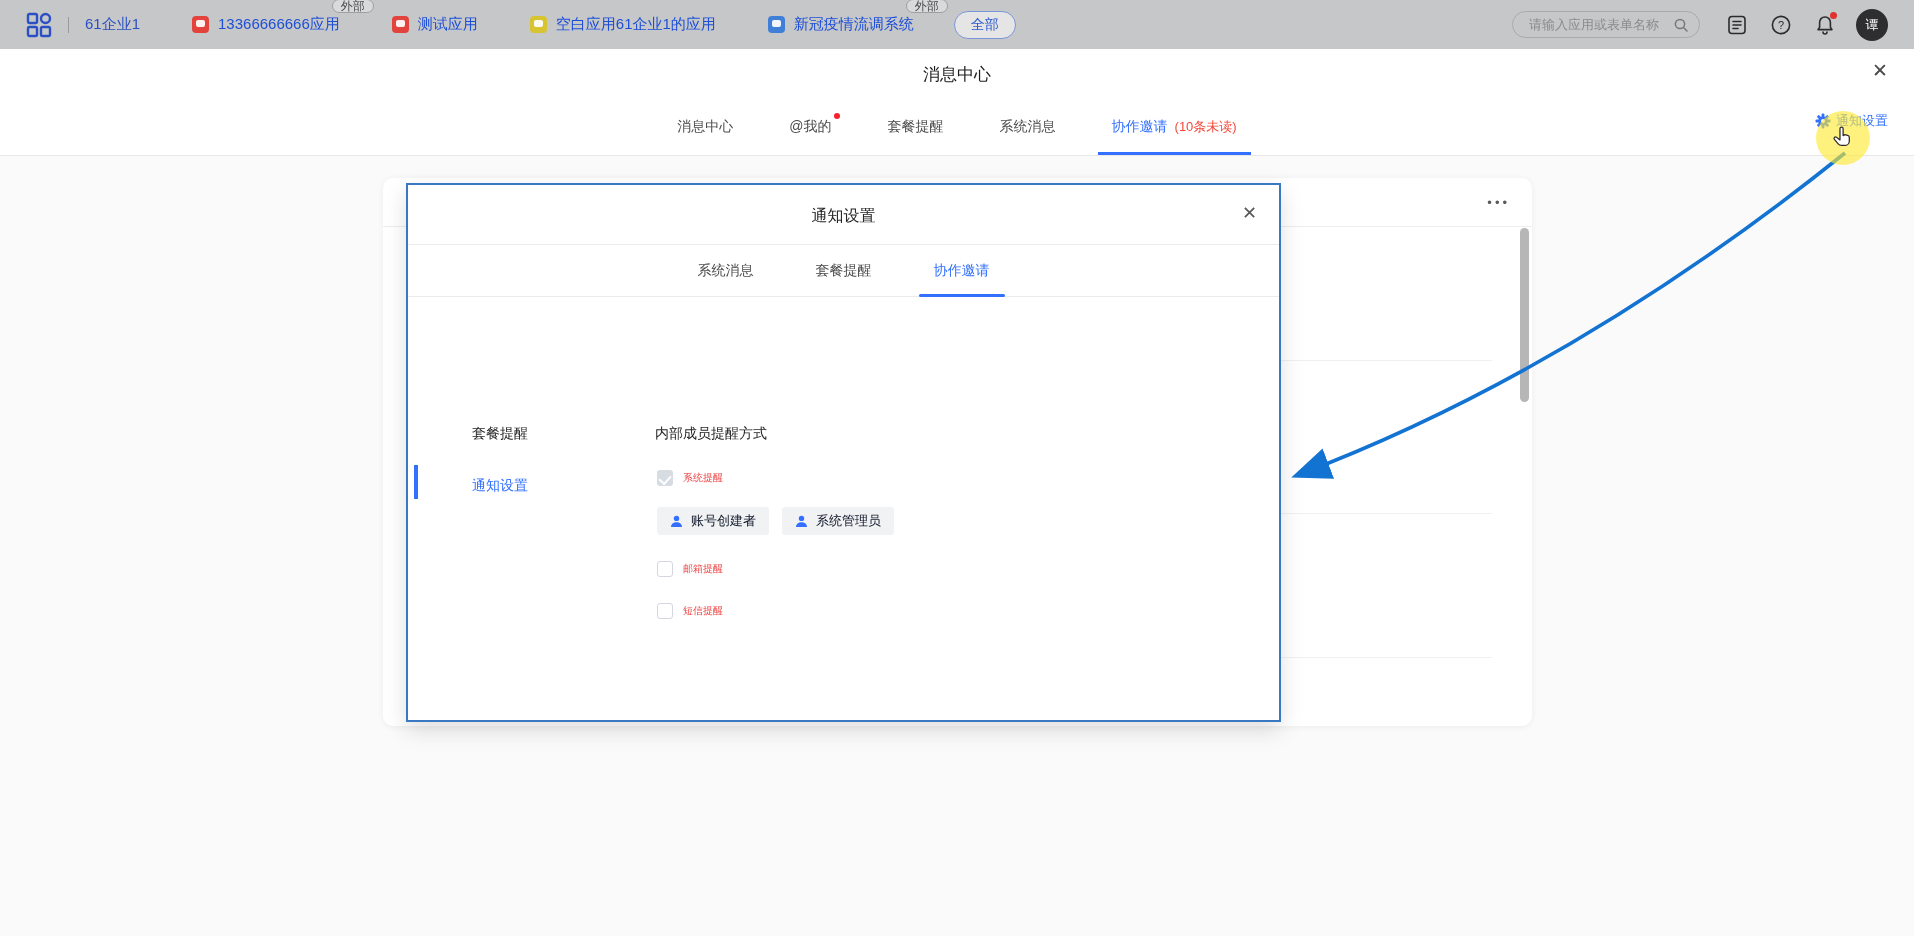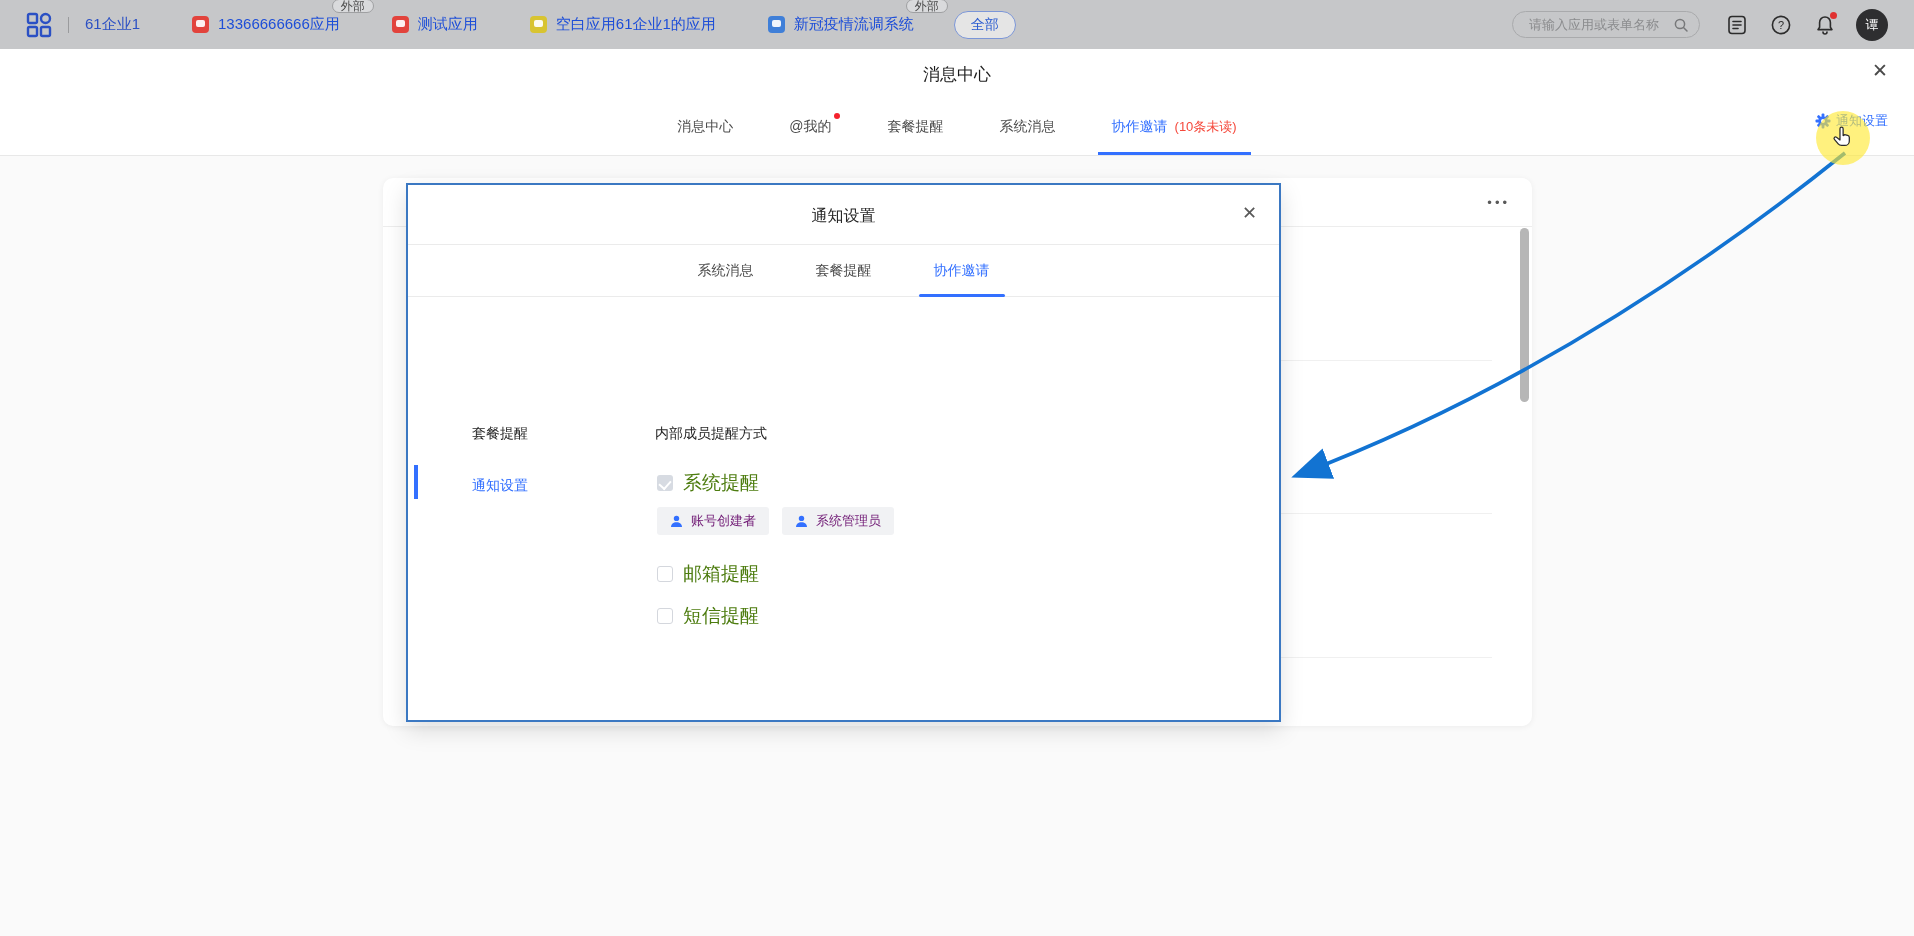--- a/index.html
+++ b/index.html
@@ -72,24 +72,24 @@
   .nav-bar{position:absolute;left:6px;top:168px;width:4px;height:34px;background:#3370ff;}
   .mb-left-label{position:absolute;left:64px;top:128px;font-size:14px;color:#262626;}
   .mb-nav-item{position:absolute;left:64px;top:180px;font-size:14px;color:#3370ff;cursor:pointer;}
   .mb-right-label{position:absolute;left:247px;top:128px;font-size:14px;color:#262626;}
   .opt-row{position:absolute;left:249px;display:flex;align-items:center;cursor:pointer;}
   .cbx{width:16px;height:16px;border-radius:3px;flex:0 0 auto;position:relative;}
   .cbx.unchecked{background:#ffffff;border:1px solid #d4d7dd;}
   .cbx.checked-disabled{background:#d7dbe2;}
   .cbx.checked-disabled::after{content:"";position:absolute;left:4px;top:3px;width:6px;height:9px;
        border:solid #ffffff;border-width:0 2px 2px 0;transform:rotate(42deg);}
-  .opt-label{margin-left:10px;font-size:19px;color:#4d7c0f;}
+  .opt-label{margin-left:10px;font-size:10px;color:#ef4444;}
   .tags-row{position:absolute;left:249px;top:210px;display:flex;gap:13px;}
   .tag{display:flex;align-items:center;gap:8px;background:#f1f2f4;border-radius:3px;padding:5px 13px;cursor:default;}
-  .tag .tag-label{font-size:13px;color:#701a75;}
+  .tag .tag-label{font-size:13px;color:#0f172a;}
 
   
   .overlay{position:absolute;left:0;top:0;width:1914px;height:936px;pointer-events:none;z-index:60;}
 </style>
 </head>
 <body>
 
 <div class="stage">
 
   <div class="topbar">

